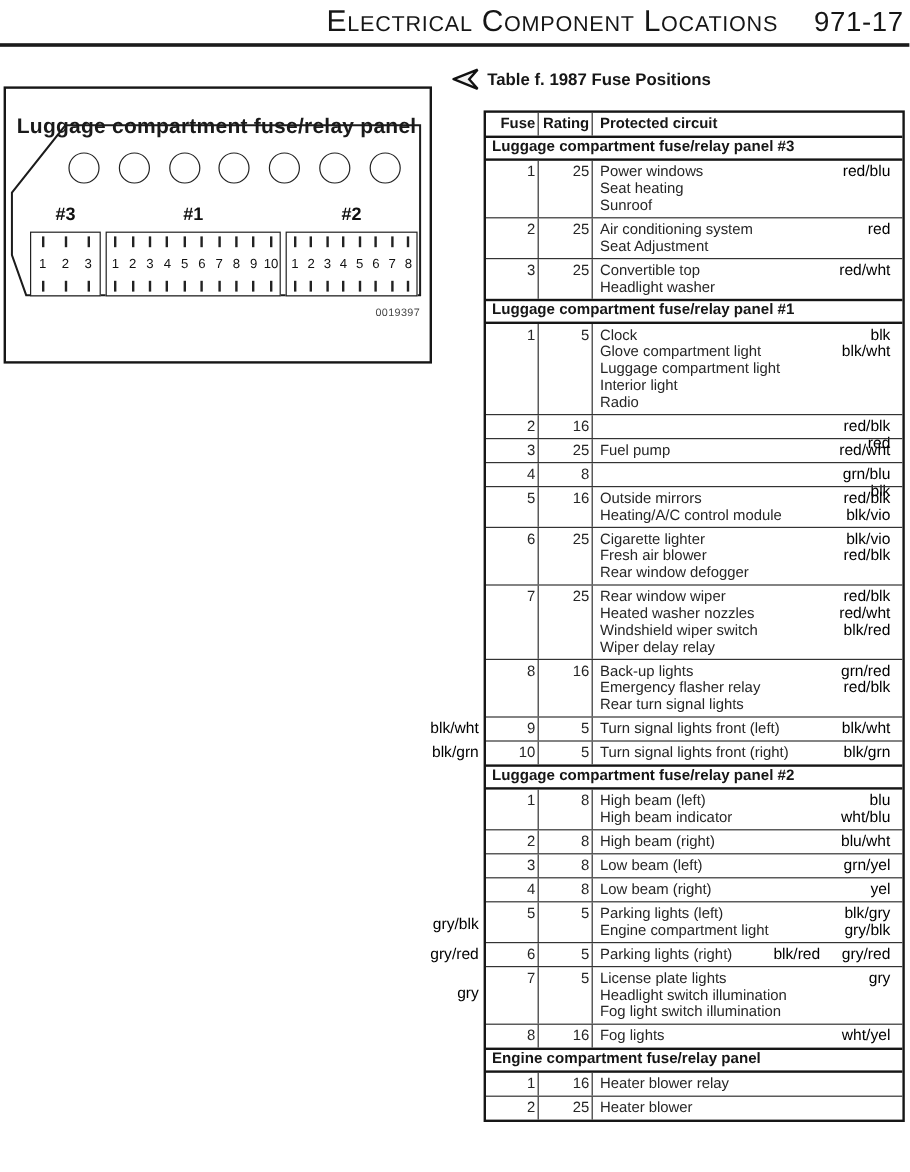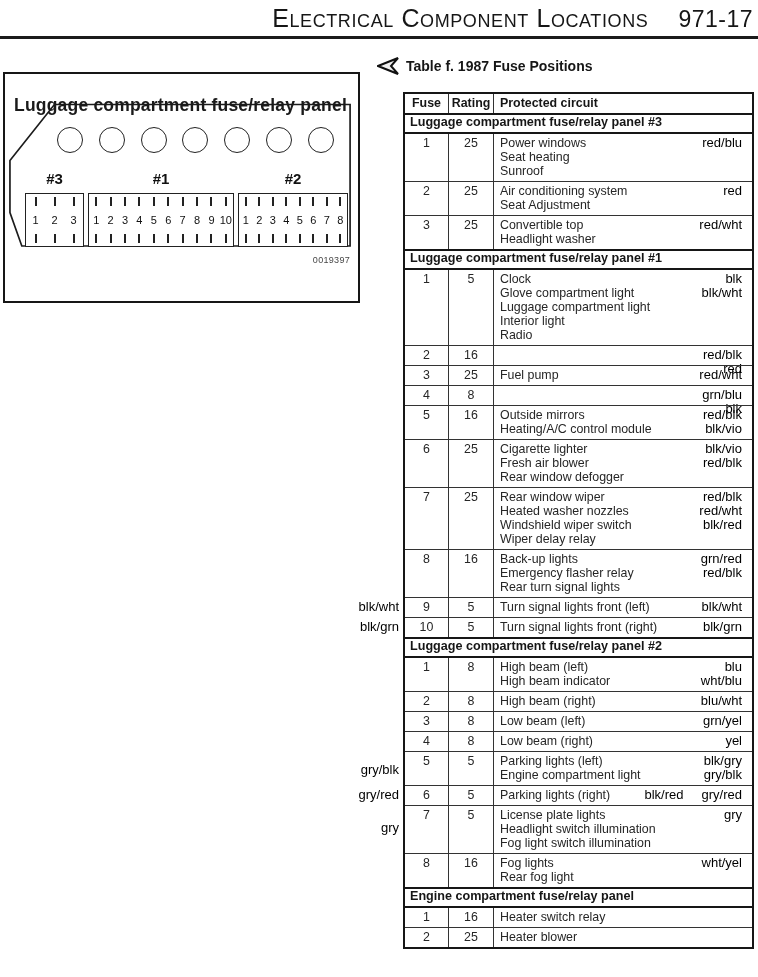--- a/index.html
+++ b/index.html
@@ -28,21 +28,21 @@
   .partnum{position:absolute;right:8px;top:181px;font-size:9px;color:#474747;letter-spacing:.3px;}
   
   .caption{position:absolute;left:377px;top:56px;display:flex;align-items:center;gap:7px;}
   .caption .ct{font-weight:bold;font-size:14px;color:#161616;white-space:nowrap;}
   
   .ftable{position:absolute;left:403px;top:92px;width:351px;
     border:2px solid #161616;box-sizing:border-box;font-size:12.4px;color:#262626;background:#fff;}
   .trow{display:grid;grid-template-columns:44px 45px 1fr;border-top:1px solid #333;position:relative;}
   .trow.nob{border-top:none;}
   .thead{font-weight:bold;color:#161616;}
-  .cfuse,.crating{text-align:center;border-right:1px solid #333;padding:2px 2px 3px;}
+  .cfuse,.crating{text-align:right;border-right:1px solid #333;padding:2px 2px 3px;}
   .ccirc{position:relative;padding:2px 4px 3px 6px;}
   .lines div{line-height:14px;white-space:nowrap;}
   .colors{position:absolute;top:2px;right:10px;text-align:right;color:#000;font-size:13px;}
   .colors div{line-height:14px;white-space:nowrap;}
   .inline-note{margin-right:18px;}
   .sectionbar{font-weight:bold;font-size:12.6px;padding:0 5px 3px;
     border-top:2px solid #161616;border-bottom:2px solid #161616;color:#161616;}
   .margin-note{position:absolute;right:calc(100% + 6px);font-size:13px;color:#000;white-space:nowrap;}
 </style>
 </head>
@@ -471,34 +471,33 @@
           </div>
         </div>
         <div class="margin-note" style="top: 14px;">gry</div>
       </div>
       <div class="trow">
         <div class="cfuse">8</div>
         <div class="crating">16</div>
         <div class="ccirc">
           <div class="lines">
             <div>Fog lights</div>
-            <div>Rear fog light</div>
           </div>
           <div class="colors">
             <div>wht/yel</div>
           </div>
         </div>
       </div>
       <div class="sectionbar">Engine compartment fuse/relay panel</div>
       <div class="trow nob">
         <div class="cfuse">1</div>
         <div class="crating">16</div>
         <div class="ccirc">
           <div class="lines">
-            <div>Heater switch relay</div>
+            <div>Heater blower relay</div>
           </div>
         </div>
       </div>
       <div class="trow">
         <div class="cfuse">2</div>
         <div class="crating">25</div>
         <div class="ccirc">
           <div class="lines">
             <div>Heater blower</div>
           </div>

